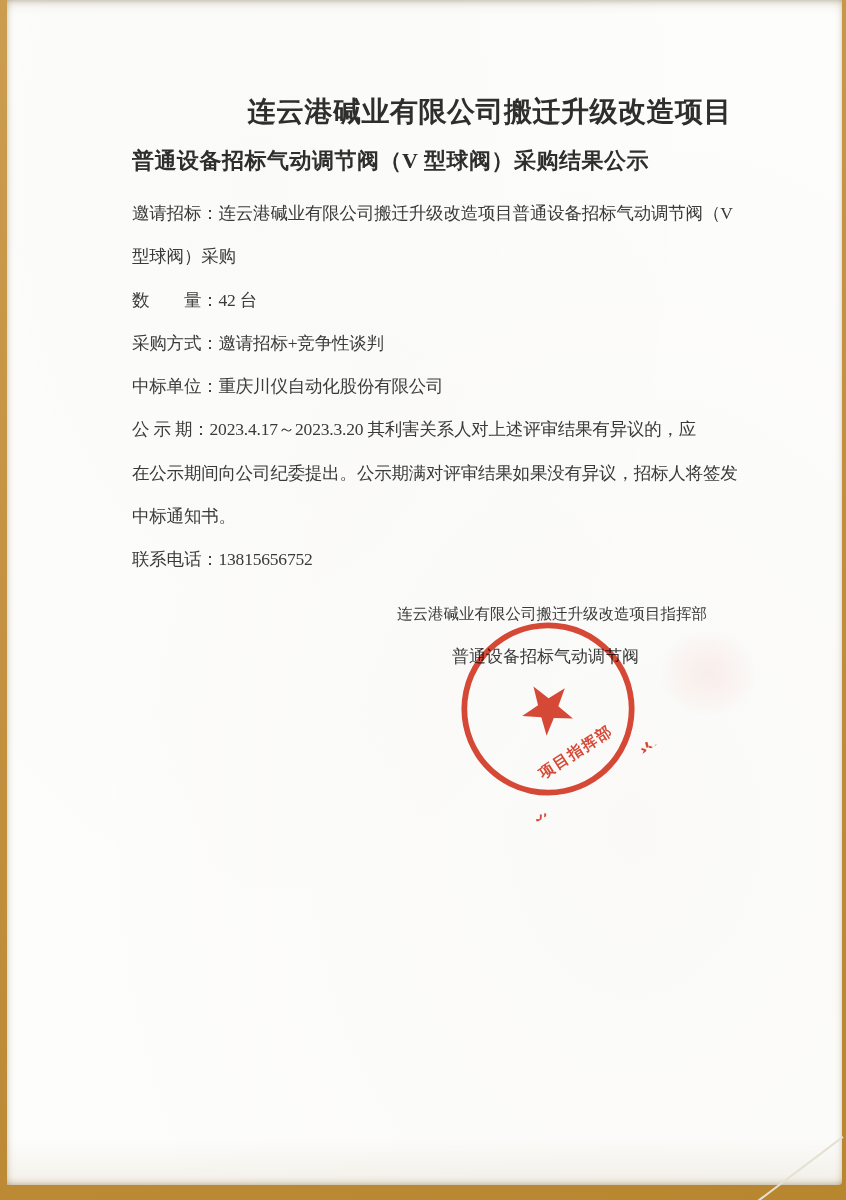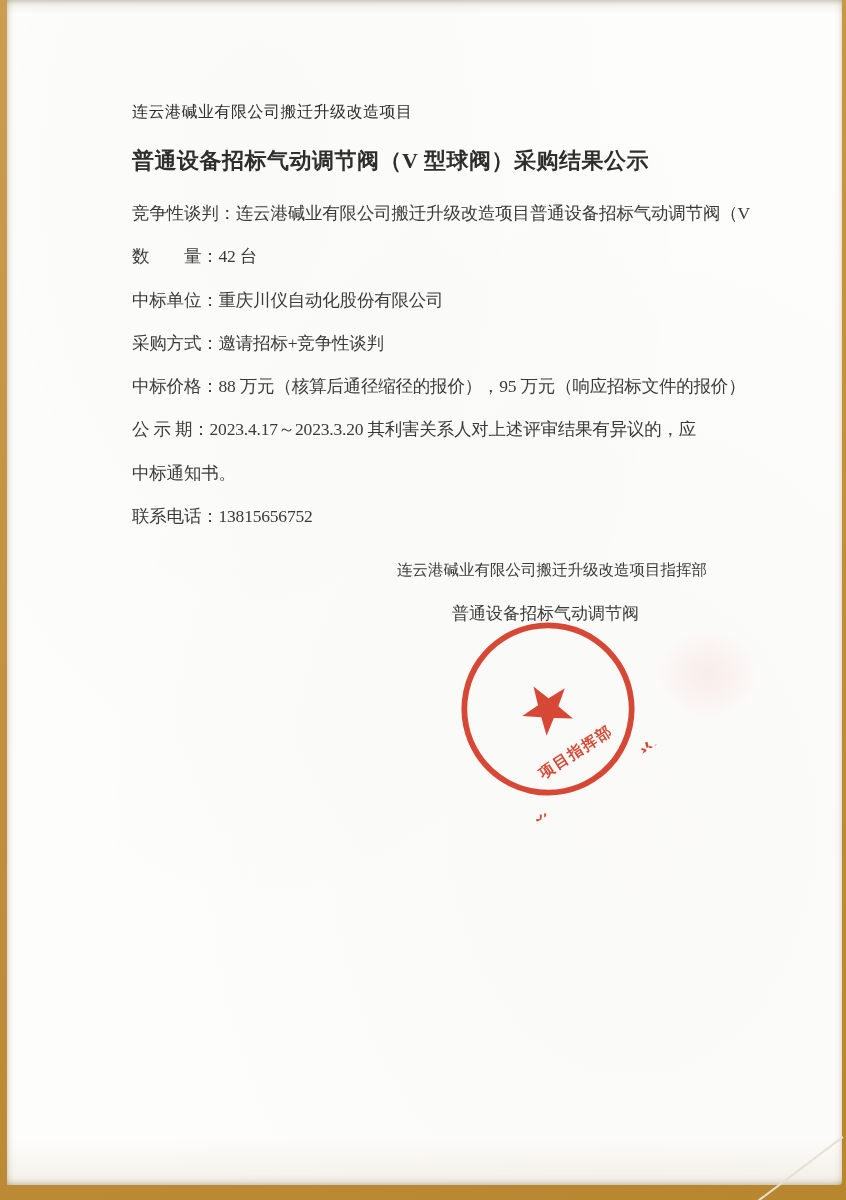--- a/index.html
+++ b/index.html
@@ -29,23 +29,23 @@
     width: 110px; height: 2px;
     background: #e6e0d2;
     transform: rotate(-37deg);
   }
   .content {
     position: absolute; left: 125px; top: 0; width: 600px;
     color: #383838;
   }
   .title-line-1 {
     margin-top: 97px;
-    text-align: left;
-    font-size: 16px; line-height: 30px;
-    font-weight: 400; letter-spacing: 0.5px;
+    text-align: right;
+    font-size: 28px; line-height: 30px;
+    font-weight: 700; letter-spacing: 0.5px;
     color: #2e2e2e;
   }
   .title-line-2 {
     margin-top: 20px;
     text-align: left;
     font-size: 22px; line-height: 27px;
     font-weight: 700; letter-spacing: 0.5px;
     color: #2e2e2e;
   }
   .bodytext { margin-top: 18px; }
@@ -93,26 +93,27 @@
 <body>
 
 <div class="paper">
   <div class="sheet-edge"></div>
 
   <div class="content">
     <div class="title-line-1">连云港碱业有限公司搬迁升级改造项目</div>
     <div class="title-line-2">普通设备招标气动调节阀（V 型球阀）采购结果公示</div>
 
     <div class="bodytext">
-      <div class="line">竞争性谈判：连云港碱业有限公司搬迁升级改造项目普通设备招标气动调节阀（V</div>
+      <div class="line">邀请招标：连云港碱业有限公司搬迁升级改造项目普通设备招标气动调节阀（V</div>
+      <div class="line">型球阀）采购</div>
       <div class="line">数　　量：42 台</div>
+      <div class="line">采购方式：邀请招标+竞争性谈判</div>
       <div class="line">中标单位：重庆川仪自动化股份有限公司</div>
-      <div class="line">采购方式：邀请招标+竞争性谈判</div>
-      <div class="line">中标价格：88 万元（核算后通径缩径的报价），95 万元（响应招标文件的报价）</div>
       <div class="line">公 示 期：2023.4.17～2023.3.20 其利害关系人对上述评审结果有异议的，应</div>
+      <div class="line">在公示期间向公司纪委提出。公示期满对评审结果如果没有异议，招标人将签发</div>
       <div class="line">中标通知书。</div>
       <div class="line">联系电话：13815656752</div>
     </div>
 
     <div class="signature-org">连云港碱业有限公司搬迁升级改造项目指挥部</div>
     <div class="signature-date">普通设备招标气动调节阀</div>
   </div>
 
   <div class="stamp-smudge"></div>
 

